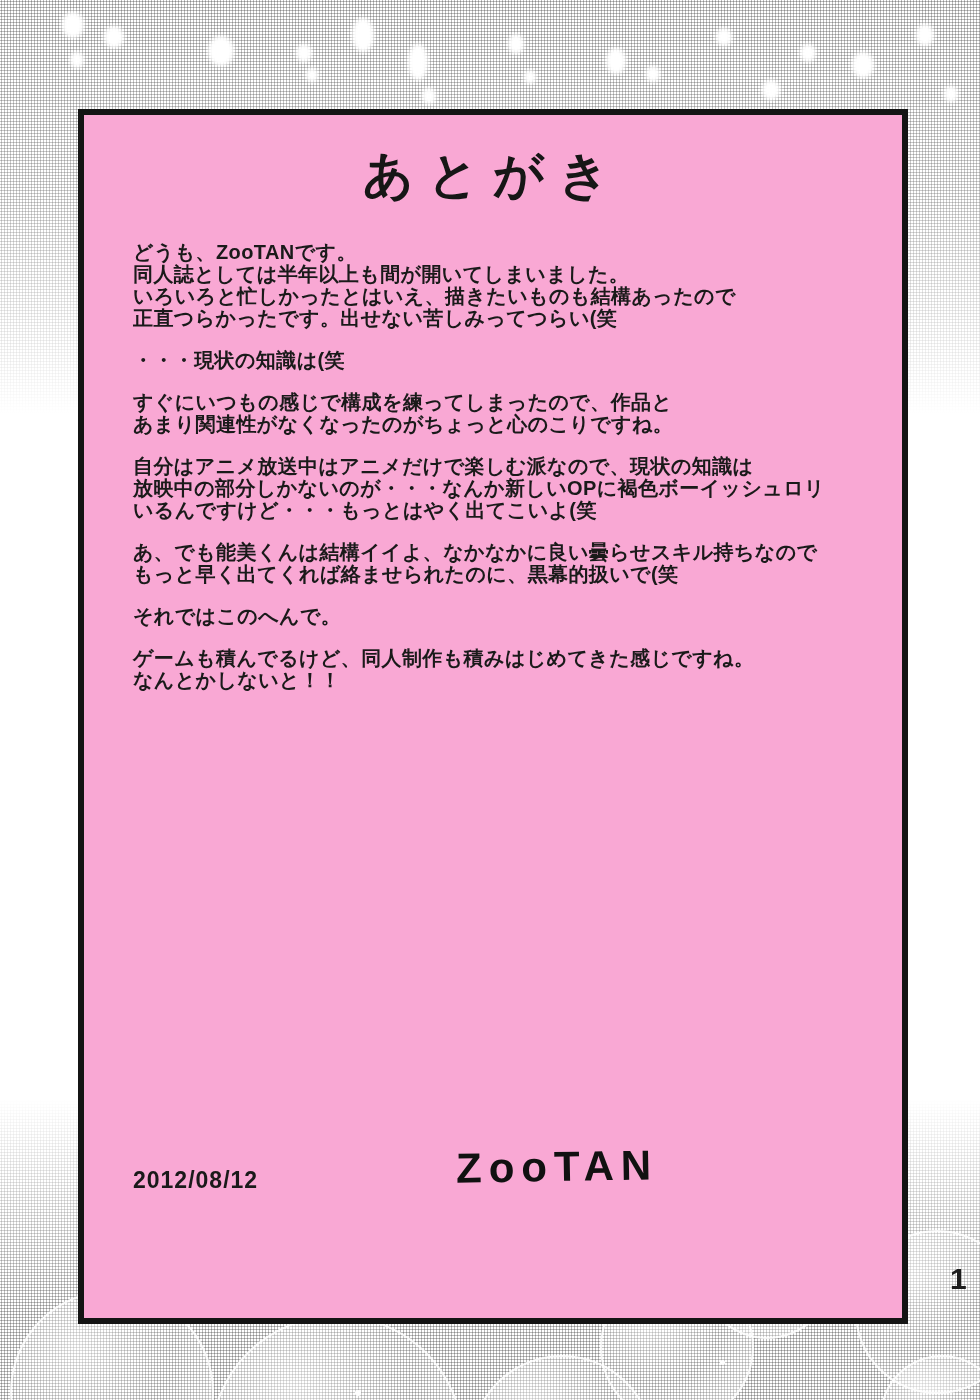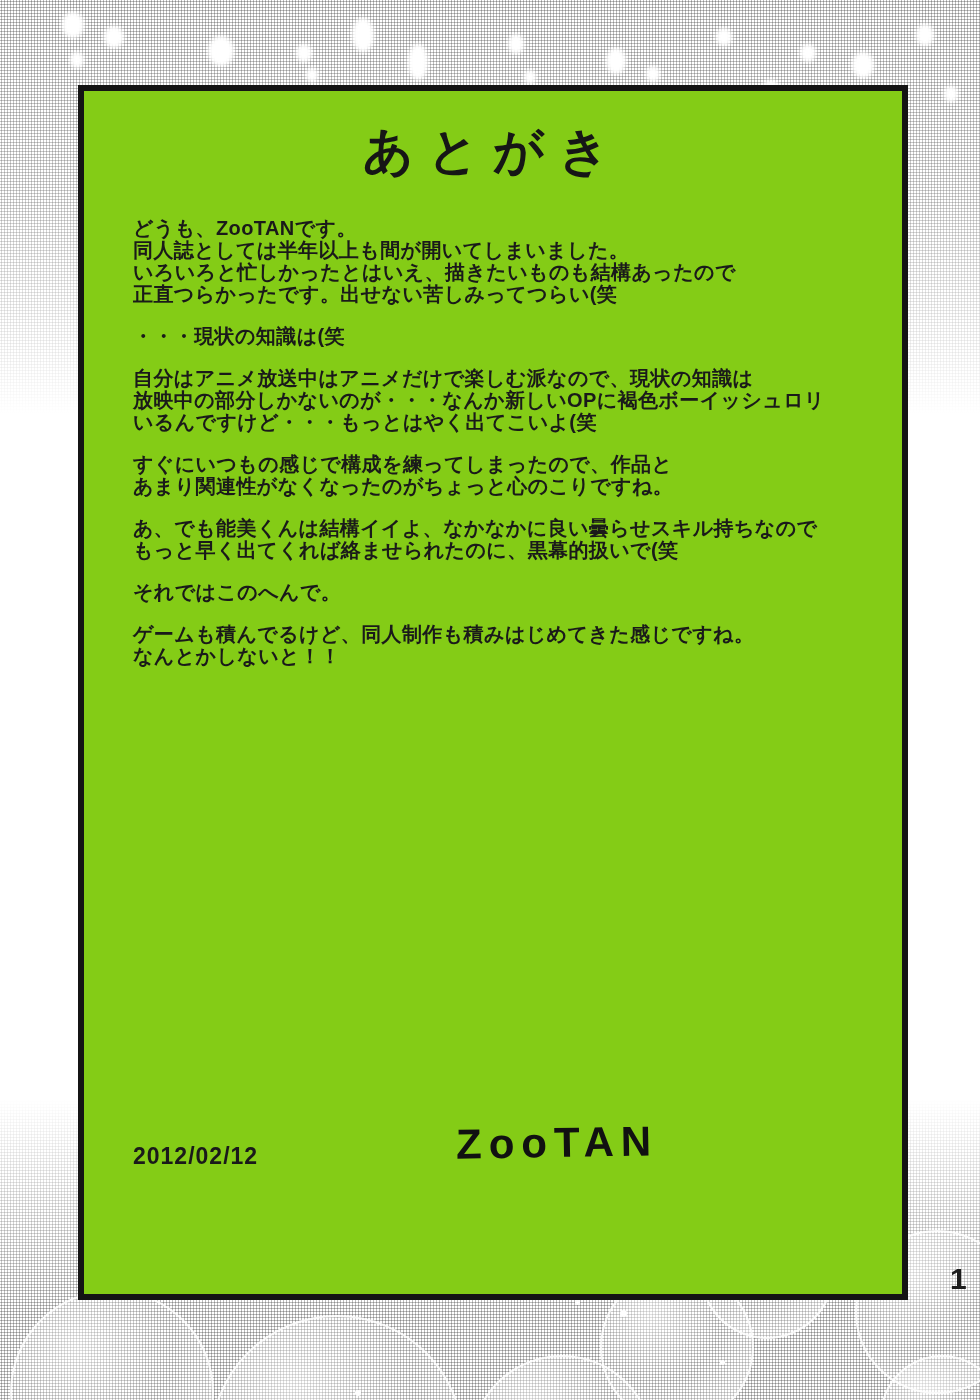--- a/index.html
+++ b/index.html
@@ -32,22 +32,22 @@
   .bubble {
     position:absolute; border-radius:50%; z-index:2;
     border:2px solid rgba(255,255,255,0.8);
     background: radial-gradient(circle at 33% 28%,
       rgba(255,255,255,0.55) 0%, rgba(255,255,255,0.10) 48%, rgba(255,255,255,0.50) 94%);
   }
   .speck { position:absolute; background:#ffffff; border-radius:50%; z-index:2; }
 
   
   .sheet {
-    position:absolute; left:78px; top:85px; width:830px; height:1215px;
-    box-sizing:border-box; border:6px solid #141414; background:#84cc16;
+    position:absolute; left:78px; top:109px; width:830px; height:1215px;
+    box-sizing:border-box; border:6px solid #141414; background:#f9a8d4;
     z-index:5; color:#1a1a1a;
   }
   .title {
     margin:34px 0 0 0; text-align:center;
     font-size:50px; line-height:52px; font-weight:800; letter-spacing:14px;
     color:#161616;
   }
   .body-text {
     margin-top:40px; padding:0 10px 0 49px;
     font-size:20px; line-height:22px; font-weight:600; letter-spacing:0.4px;
@@ -113,29 +113,29 @@
 
 <div class="sheet">
   <h1 class="title">あとがき</h1>
 
   <div class="body-text">
     <p>どうも、ZooTANです。
 同人誌としては半年以上も間が開いてしまいました。
 いろいろと忙しかったとはいえ、描きたいものも結構あったので
 正直つらかったです。出せない苦しみってつらい(笑</p>
     <p>・・・現状の知識は(笑</p>
+    <p>すぐにいつもの感じで構成を練ってしまったので、作品と
+あまり関連性がなくなったのがちょっと心のこりですね。</p>
     <p>自分はアニメ放送中はアニメだけで楽しむ派なので、現状の知識は
 放映中の部分しかないのが・・・なんか新しいOPに褐色ボーイッシュロリ
 いるんですけど・・・もっとはやく出てこいよ(笑</p>
-    <p>すぐにいつもの感じで構成を練ってしまったので、作品と
-あまり関連性がなくなったのがちょっと心のこりですね。</p>
     <p>あ、でも能美くんは結構イイよ、なかなかに良い曇らせスキル持ちなので
 もっと早く出てくれば絡ませられたのに、黒幕的扱いで(笑</p>
     <p>それではこのへんで。</p>
     <p>ゲームも積んでるけど、同人制作も積みはじめてきた感じですね。
 なんとかしないと！！</p>
   </div>
 
-  <span class="date-text">2012/02/12</span>
+  <span class="date-text">2012/08/12</span>
   <span class="signature">ZooTAN</span>
 </div>
 
 <span class="page-number">1</span>
 
 </body></html>

